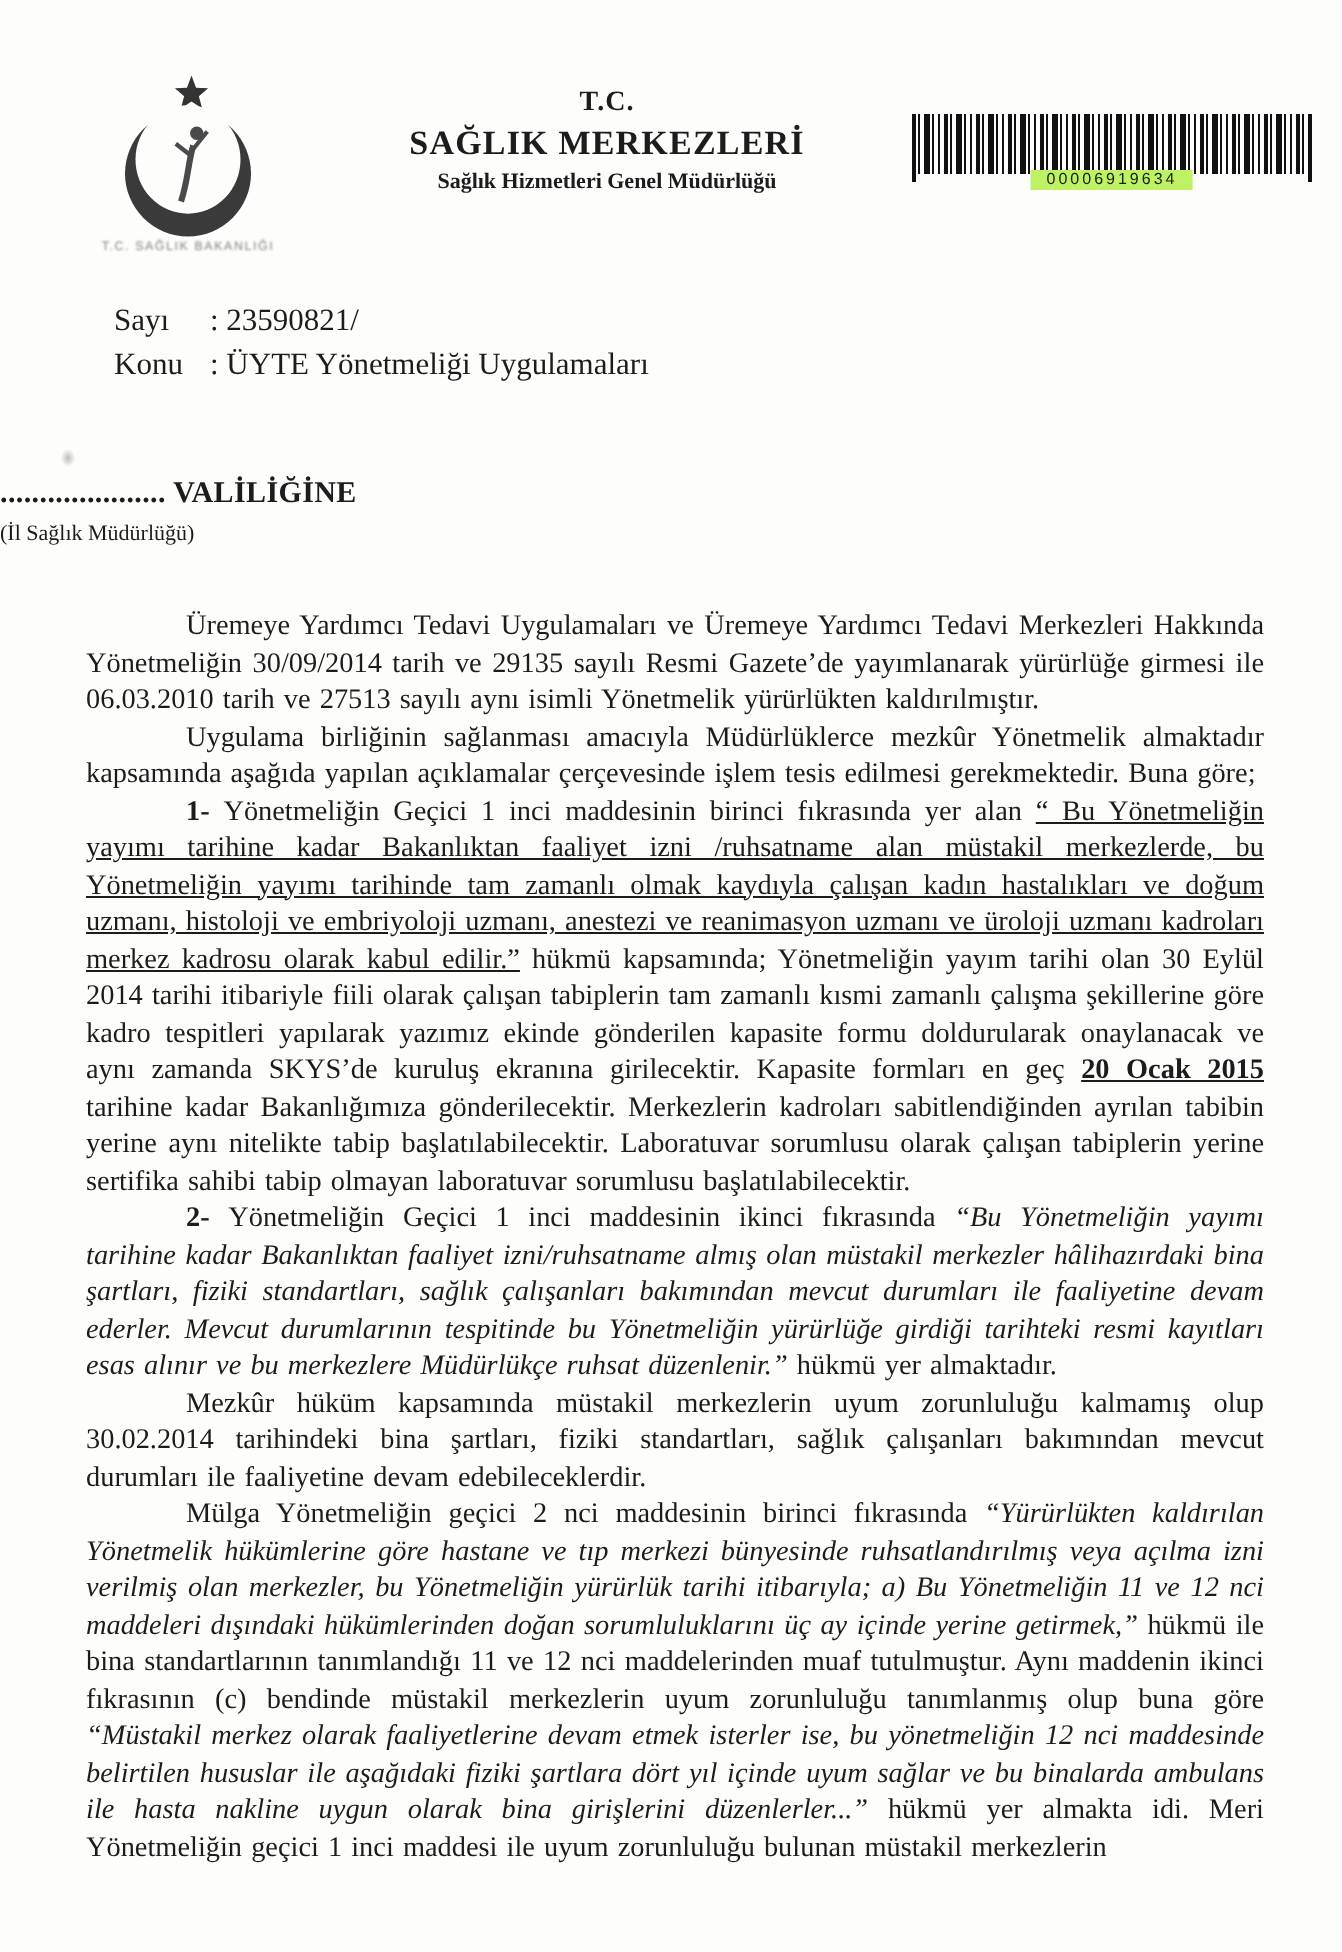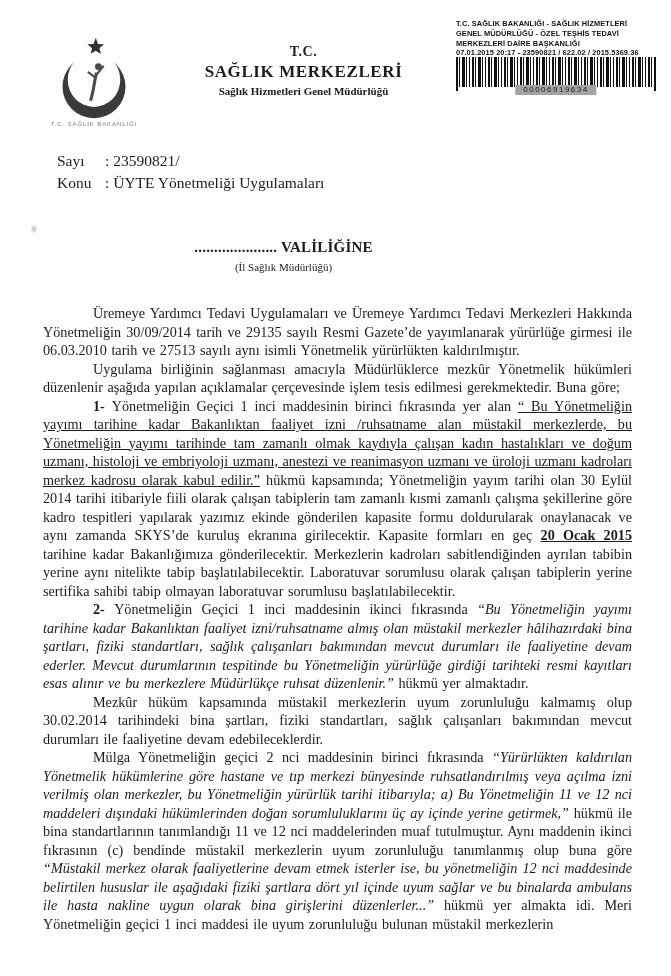--- a/index.html
+++ b/index.html
@@ -33,30 +33,30 @@
       #111 3px,#111 4px,#fff 4px,#fff 6px,
       #111 6px,#111 9px,#fff 9px,#fff 10px,
       #111 10px,#111 11px,#fff 11px,#fff 13px,
       #111 13px,#111 14px,#fff 14px,#fff 16px);
   }
   .barcode::before,.barcode::after{
     content:"";position:absolute;top:0;width:2px;height:34px;background:#111;
   }
   .barcode::before{left:0;} .barcode::after{right:0;}
   .barcode .num{
-    position:absolute;left:50%;transform:translateX(-50%);bottom:0;background:#a3a3a3;
+    position:absolute;left:50%;transform:translateX(-50%);bottom:0;background:#bef264;
     padding:0 8px;font-family:"Liberation Sans",sans-serif;
     font-size:8px;line-height:10px;letter-spacing:1.5px;white-space:nowrap;
   }
   
   .meta{position:absolute;left:57px;top:150px;font-size:15.5px;line-height:22px;}
   .meta .row{display:flex;}
   .meta .lbl{width:48px;}
   
-  .addressee{position:absolute;left:0;top:239px;width:567px;text-align:center;}
+  .addressee{position:absolute;left:0;top:239px;width:567px;text-align:left;}
   .addressee .a1{font-weight:bold;font-size:15px;letter-spacing:.2px;}
   .addressee .a2{font-size:11px;margin-top:5px;}
   
   .body-text{
     position:absolute;left:43px;top:304px;width:589px;
     font-size:14.2px;line-height:18.5px;text-align:justify;word-spacing:1px;
   }
   .body-text p{margin:0;text-indent:50px;}
   .rb{font-weight:bold;}
   .ri{font-style:italic;}
@@ -85,26 +85,20 @@
     </g>
   </svg>
   <div class="emblem-caption">T.C. SAĞLIK BAKANLIĞI</div>
 
   <div class="title-block">
     <div class="t1">T.C.</div>
     <div class="t2">SAĞLIK MERKEZLERİ</div>
     <div class="t3">Sağlık Hizmetleri Genel Müdürlüğü</div>
   </div>
 
-  <div class="stamp">
-    <div>T.C. SAĞLIK BAKANLIĞI - SAĞLIK HİZMETLERİ</div>
-    <div>GENEL MÜDÜRLÜĞÜ - ÖZEL TEŞHİS TEDAVİ</div>
-    <div>MERKEZLERİ DAİRE BAŞKANLIĞI</div>
-    <div>07.01.2015 20:17 - 23590821 / 622.02 / 2015.5369.36</div>
-  </div>
   <div class="barcode">
     <div class="bars"></div>
     <div class="num">00006919634</div>
   </div>
 
   <div class="meta">
     <div class="row">
       <span class="lbl">Sayı</span>
       <span>: 23590821/</span>
     </div>
@@ -119,21 +113,21 @@
   <div class="addressee">
     <div class="a1">..................... VALİLİĞİNE</div>
     <div class="a2">(İl Sağlık Müdürlüğü)</div>
   </div>
 
   <div class="body-text">
     <p>
       <span>Üremeye Yardımcı Tedavi Uygulamaları ve Üremeye Yardımcı Tedavi Merkezleri Hakkında Yönetmeliğin 30/09/2014 tarih ve 29135 sayılı Resmi Gazete’de yayımlanarak yürürlüğe girmesi ile 06.03.2010 tarih ve 27513 sayılı aynı isimli Yönetmelik yürürlükten kaldırılmıştır.</span>
     </p>
     <p>
-      <span>Uygulama birliğinin sağlanması amacıyla Müdürlüklerce mezkûr Yönetmelik hükümleri düzenlenir aşağıda yapılan açıklamalar çerçevesinde işlem tesis edilmesi gerekmektedir. Buna göre;</span>
+      <span>Uygulama birliğinin sağlanması amacıyla Müdürlüklerce mezkûr Yönetmelik almaktadır kapsamında aşağıda yapılan açıklamalar çerçevesinde işlem tesis edilmesi gerekmektedir. Buna göre;</span>
     </p>
     <p>
       <span class="rb">1- </span><span>Yönetmeliğin Geçici 1 inci maddesinin birinci fıkrasında yer alan </span><span class="riu">“ Bu Yönetmeliğin yayımı tarihine kadar Bakanlıktan faaliyet izni /ruhsatname alan müstakil merkezlerde, bu Yönetmeliğin yayımı tarihinde tam zamanlı olmak kaydıyla çalışan kadın hastalıkları ve doğum uzmanı, histoloji ve embriyoloji uzmanı, anestezi ve reanimasyon uzmanı ve üroloji uzmanı kadroları merkez kadrosu olarak kabul edilir.”</span><span> hükmü kapsamında; Yönetmeliğin yayım tarihi olan 30 Eylül 2014 tarihi itibariyle fiili olarak çalışan tabiplerin tam zamanlı kısmi zamanlı çalışma şekillerine göre kadro tespitleri yapılarak yazımız ekinde gönderilen kapasite formu doldurularak onaylanacak ve aynı zamanda SKYS’de kuruluş ekranına girilecektir. Kapasite formları en geç </span><span class="rbu">20 Ocak 2015</span><span> tarihine kadar Bakanlığımıza gönderilecektir. Merkezlerin kadroları sabitlendiğinden ayrılan tabibin yerine aynı nitelikte tabip başlatılabilecektir. Laboratuvar sorumlusu olarak çalışan tabiplerin yerine sertifika sahibi tabip olmayan laboratuvar sorumlusu başlatılabilecektir.</span>
     </p>
     <p>
       <span class="rb">2- </span><span>Yönetmeliğin Geçici 1 inci maddesinin ikinci fıkrasında </span><span class="ri">“Bu Yönetmeliğin yayımı tarihine kadar Bakanlıktan faaliyet izni/ruhsatname almış olan müstakil merkezler hâlihazırdaki bina şartları, fiziki standartları, sağlık çalışanları bakımından mevcut durumları ile faaliyetine devam ederler. Mevcut durumlarının tespitinde bu Yönetmeliğin yürürlüğe girdiği tarihteki resmi kayıtları esas alınır ve bu merkezlere Müdürlükçe ruhsat düzenlenir.”</span><span> hükmü yer almaktadır.</span>
     </p>
     <p>
       <span>Mezkûr hüküm kapsamında müstakil merkezlerin uyum zorunluluğu kalmamış olup 30.02.2014 tarihindeki bina şartları, fiziki standartları, sağlık çalışanları bakımından mevcut durumları ile faaliyetine devam edebileceklerdir.</span>
     </p>

